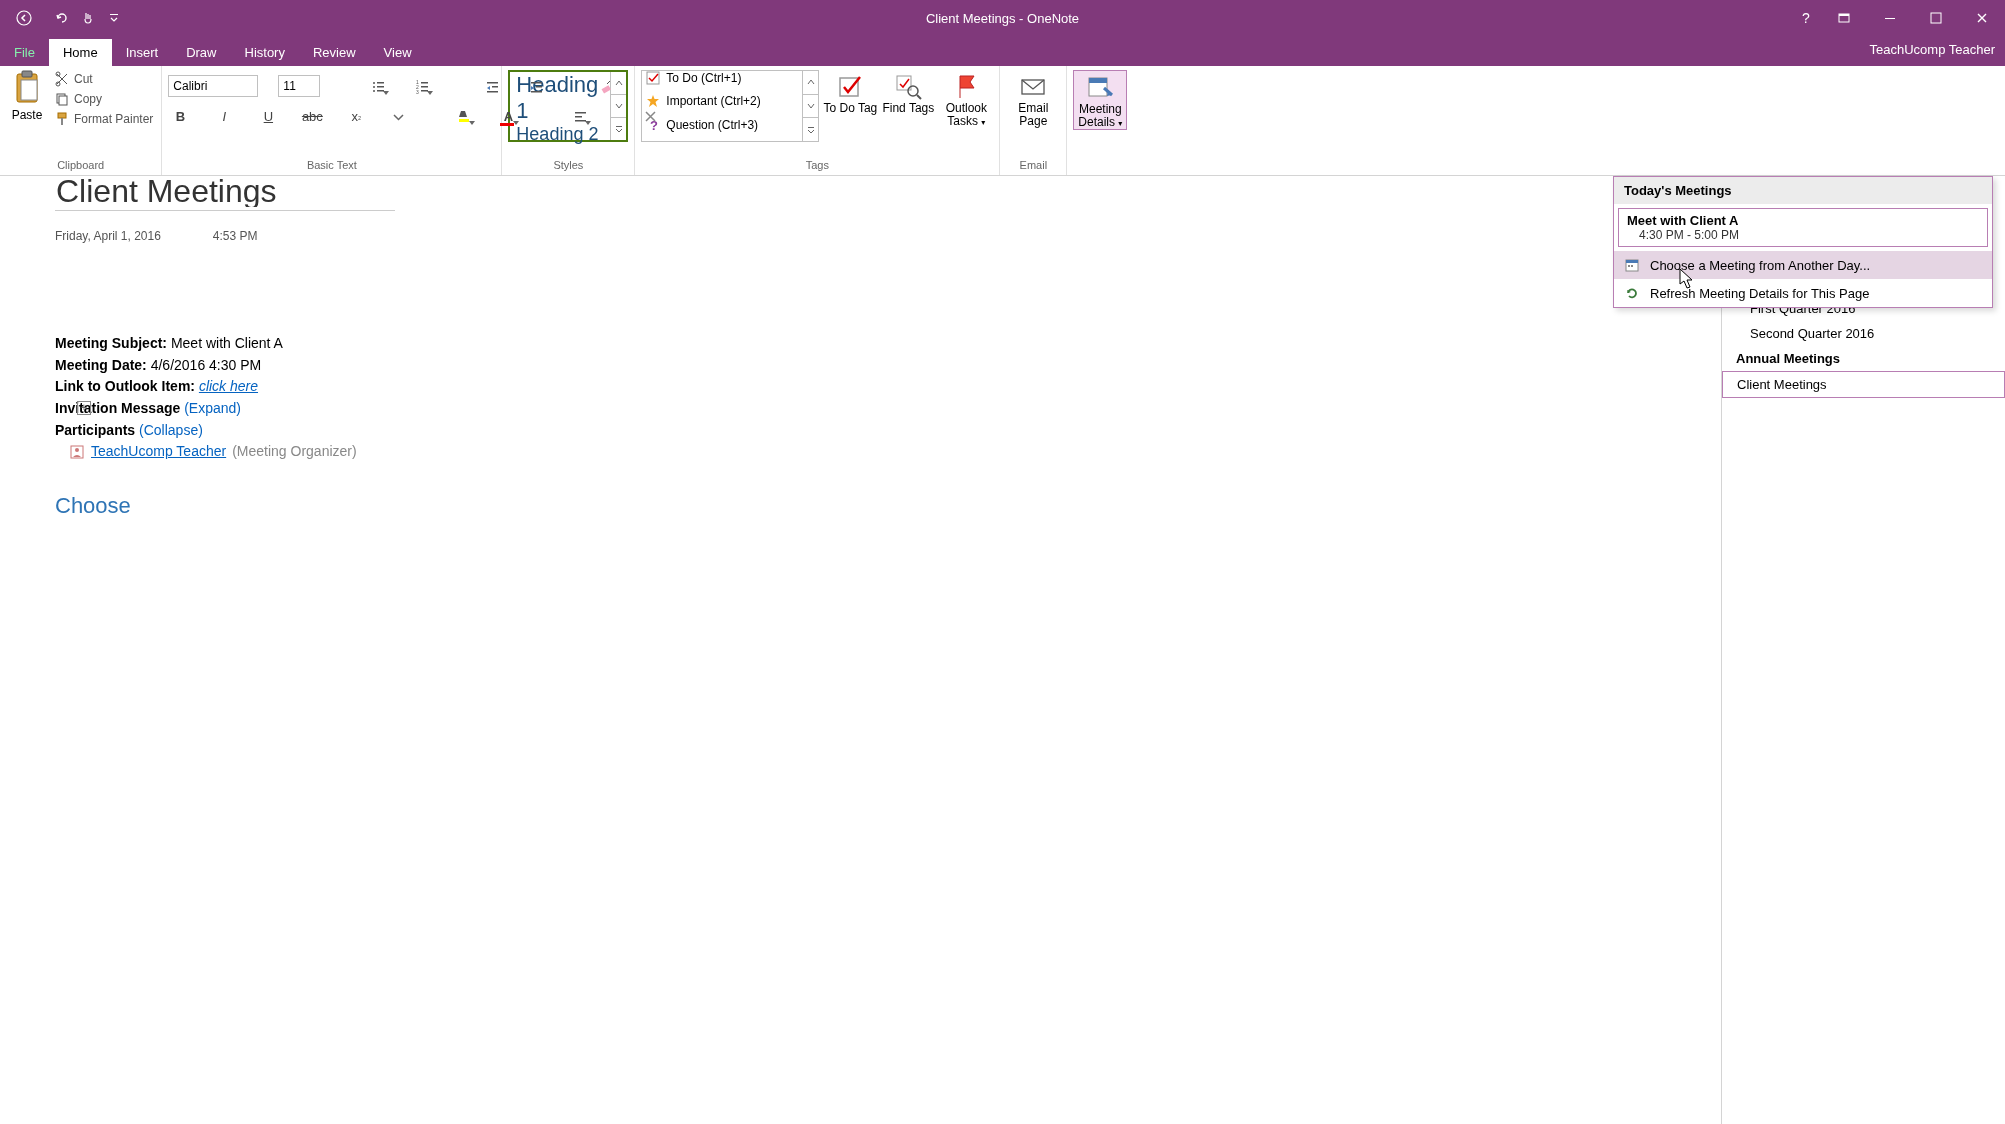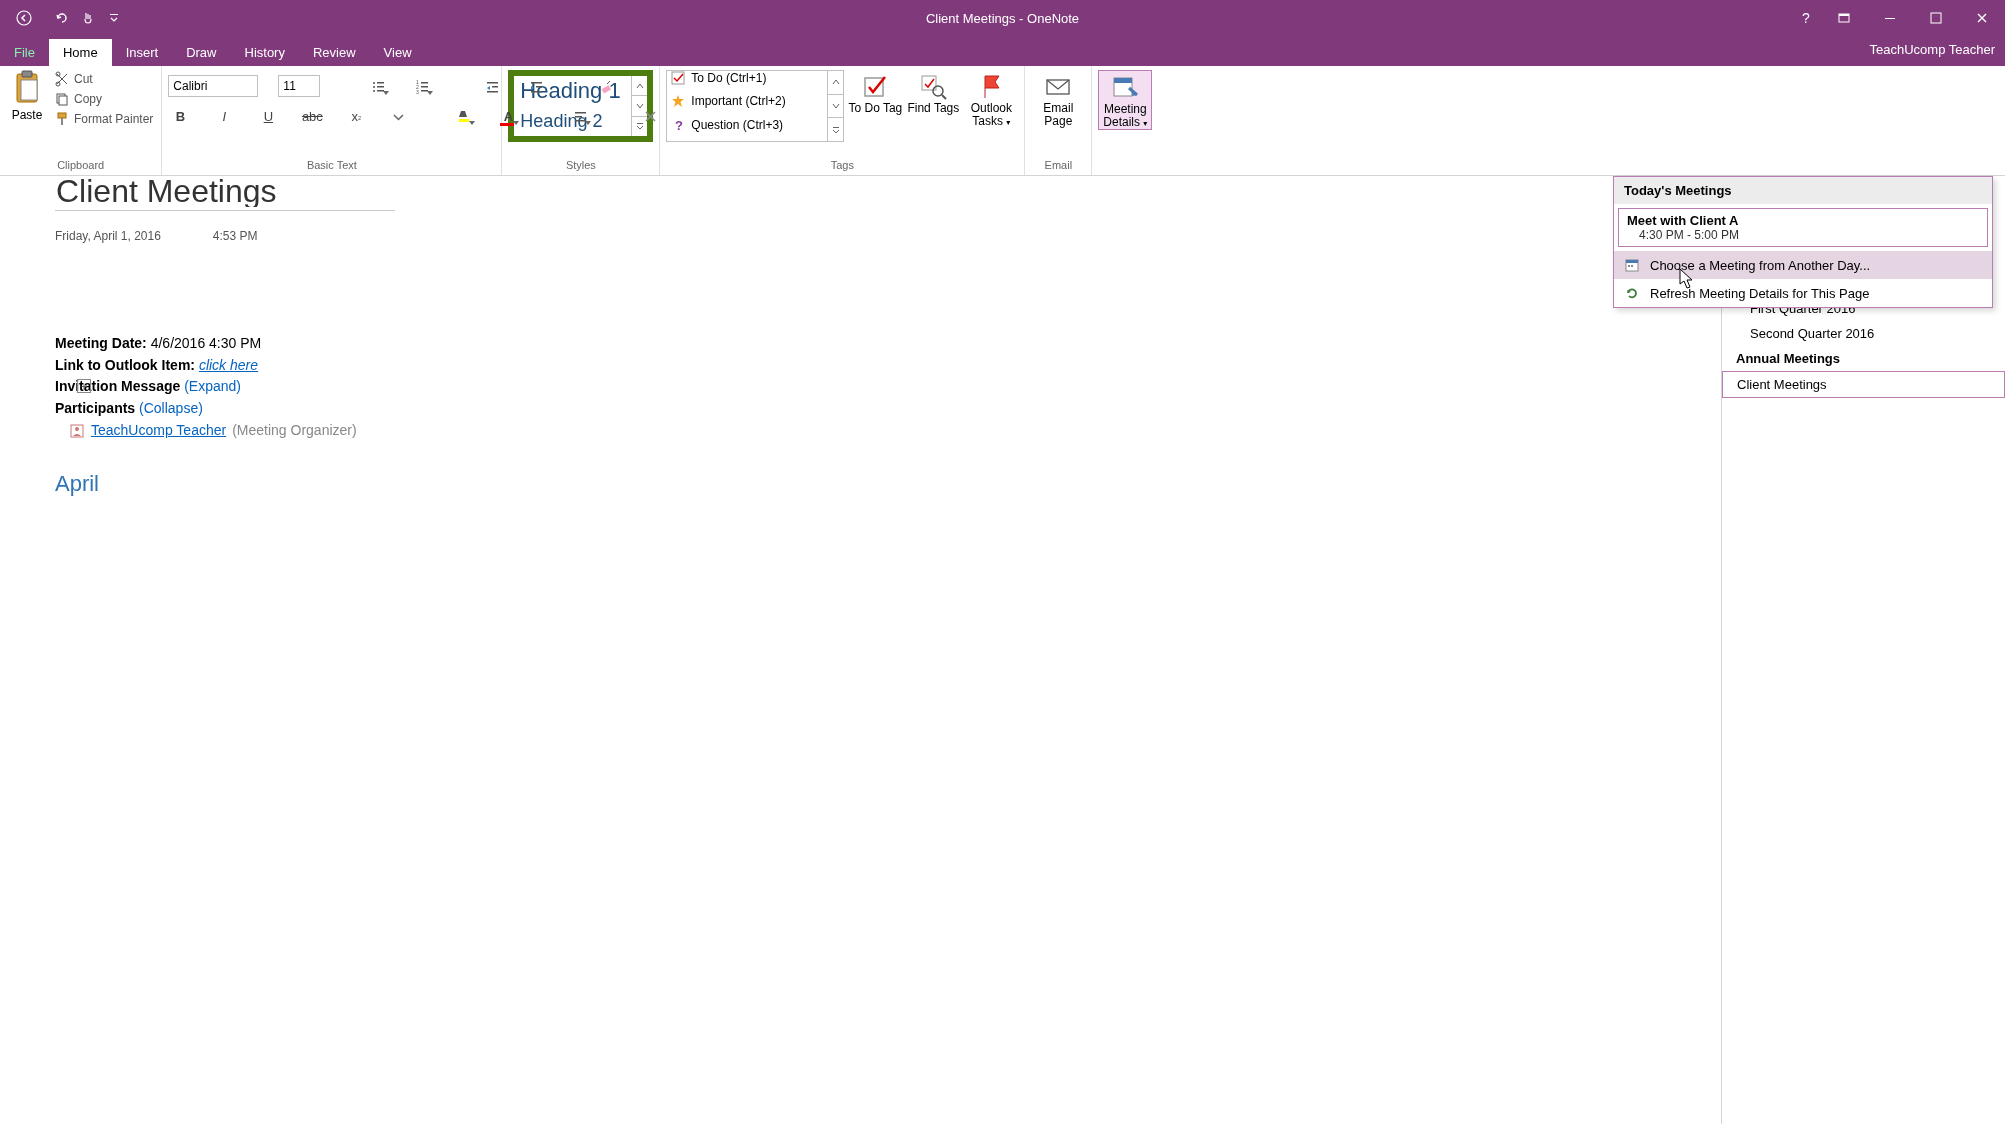--- a/index.html
+++ b/index.html
@@ -41,21 +41,21 @@
 
 .bt-row { display: flex; align-items: center; gap: 20px; }
 .font-select { width: 90px; height: 22px; border: 1px solid #c0c0c0; font-size: 12px; padding: 0 4px; }
 .size-select { width: 42px; height: 22px; border: 1px solid #c0c0c0; font-size: 12px; padding: 0 4px; }
 .ic-btn { width: 24px; height: 24px; display: flex; align-items: center; justify-content: center; cursor: pointer; color: #444; font-size: 13px; position: relative; }
 .ic-btn.small { width: 20px; }
 .ic-btn.dd::after { content:''; border-left:3px solid transparent; border-right:3px solid transparent; border-top:4px solid #666; position:absolute; right:1px; bottom:3px; }
 .ic-btn svg { width: 15px; height: 15px; }
 
 
-.styles-gallery { border: 6px solid #4d7c0f; width: 145px; height: 72px; display: flex; }
+.styles-gallery { border: 2px solid #4d7c0f; width: 120px; height: 72px; display: flex; }
 .styles-list { flex:1; display: flex; flex-direction: column; }
 .style-item { flex:1; display:flex; align-items:center; padding-left: 6px; font-size: 18px; color: #1E4E79; cursor: pointer; }
 .style-item.h1 { font-size: 22px; }
 .styles-spin { width: 16px; border-left: 1px solid #c0c0c0; display:flex; flex-direction: column; }
 .spin-btn { flex:1; border-bottom: 1px solid #c0c0c0; display:flex; align-items:center; justify-content:center; cursor:pointer; }
 .spin-btn:last-child { border-bottom: none; }
 .spin-btn svg { width:8px; height:8px; }
 
 
 .tags-gallery { border: 1px solid #c0c0c0; width: 178px; height: 72px; display: flex; }
@@ -450,39 +450,40 @@
 
   <div class="page">
     <div class="page-title">Client Meetings</div>
     <div class="page-title-underline"></div>
     <div class="page-meta">
       <span>Friday, April 1, 2016</span>
       <span>4:53 PM</span>
     </div>
 
     <div class="meeting-block">
+      <div><b>Meeting Subject:</b> <span>Meet with Client A</span></div>
       <div><b>Meeting Date:</b> <span>4/6/2016 4:30 PM</span></div>
       <div><b>Link to Outlook Item:</b> <span class="link linkital">click here</span></div>
       <div style="position:relative">
         <div class="expand-toggle">+</div>
         <b>Invitation Message</b> <span class="expand-link">(Expand)</span>
       </div>
       <div><b>Participants</b> <span class="expand-link">(Collapse)</span></div>
       <div class="participant-row">
         <svg viewBox="0 0 16 16">
             <rect x="2" y="2" width="12" height="12" fill="none" stroke="#c77"></rect>
             <circle cx="8" cy="6" r="2" fill="#c77"></circle>
             <path d="M4 13 Q8 9 12 13" fill="#c77"></path>
           </svg>
         <span class="link">TeachUcomp Teacher</span>
         <span class="org-label">(Meeting Organizer)</span>
       </div>
     </div>
 
-    <div class="notes-heading">April</div>
+    <div class="notes-heading">Choose</div>
   </div>
 
   <div class="page-list">
     <div style="height:120px"></div>
     <div class="page-item">First Quarter 2016</div>
     <div class="page-item">Second Quarter 2016</div>
     <div class="section-head" style="background:transparent;font-weight:600;padding-left:14px">Annual Meetings</div>
     <div class="page-item selected" style="padding-left:14px">Client Meetings</div>
   </div>
 

